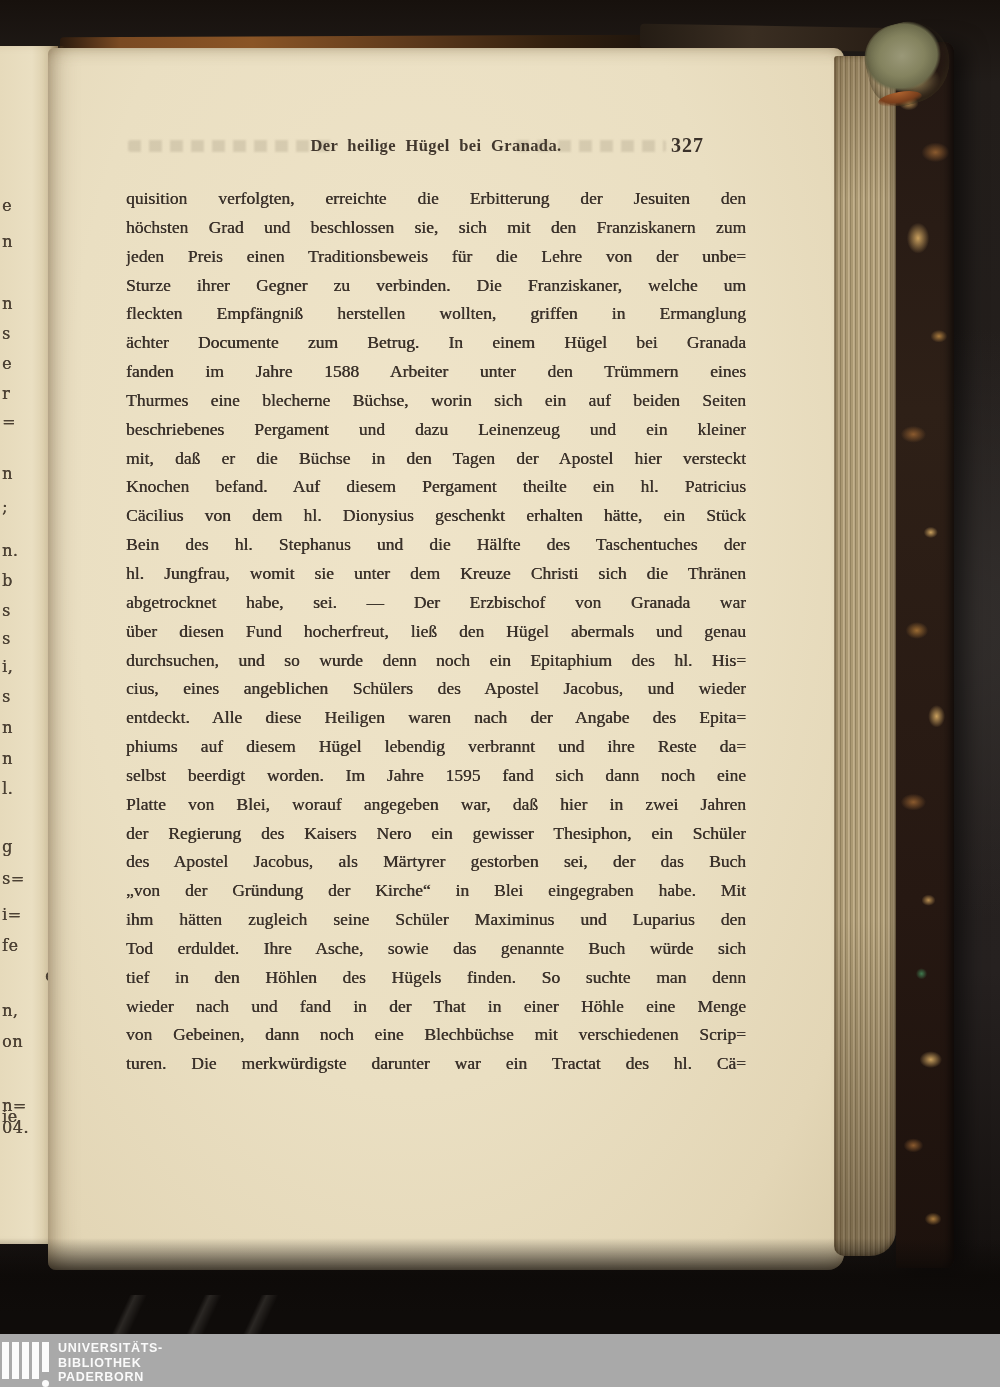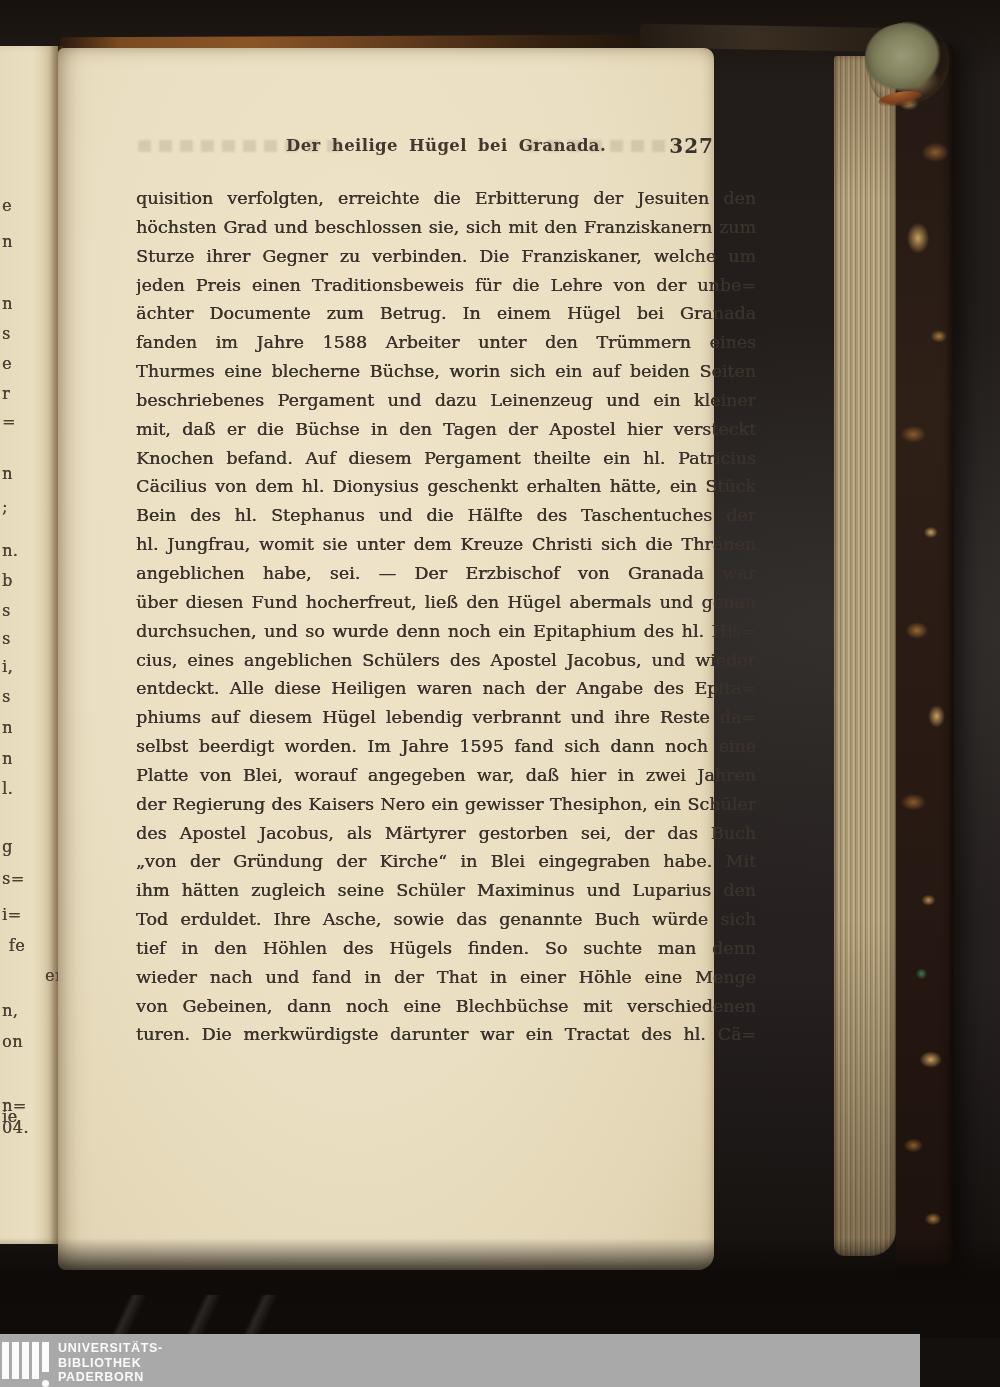--- a/index.html
+++ b/index.html
@@ -32,28 +32,29 @@
     position:absolute;left:0;width:30px;font-size:16px;color:#4c4134;
     letter-spacing:.5px;text-shadow:.3px 0 0 currentColor;
   }
   
   .gutter{
     position:absolute;left:50px;top:46px;width:26px;height:1200px;
     background:linear-gradient(90deg,rgba(90,65,35,0) 0%,rgba(90,65,35,.35) 45%,rgba(60,40,20,.25) 55%,rgba(60,40,20,0) 100%);
   }
   
   .page{
-    position:absolute;left:58px;top:48px;width:656px;height:1222px;
+    position:absolute;left:48px;top:48px;width:796px;height:1222px;
     background:radial-gradient(ellipse at 45% 35%, #efe4c9 0%, #eadfc2 55%, #e3d6b6 85%, #d9cba9 100%);
     border-radius:6px 10px 16px 8px;
     box-shadow:
       inset 16px 0 26px -14px rgba(80,55,25,.5),
       inset -6px 0 14px -8px rgba(100,75,40,.35),
       inset 0 -12px 22px -12px rgba(100,75,40,.4),
       inset 0 10px 18px -12px rgba(100,75,40,.35);
+    font-family: Liberation Serif, serif;
   }
   .running-header{position:absolute;left:78px;top:88px;width:620px;height:26px;}
   .header-title{
     display:block;text-align:center;font-size:16.5px;font-weight:700;
     color:#42382e;word-spacing:5px;letter-spacing:.4px;
   }
   .page-number{
     position:absolute;right:42px;top:-2px;font-size:20px;color:#3b322a;
     letter-spacing:1px;font-weight:700;
   }
@@ -123,21 +124,21 @@
   }
   .reflection-streaks{
     position:absolute;left:40px;top:1295px;width:280px;height:40px;opacity:.14;
     background:
       linear-gradient(115deg,transparent 30%,#cfcabf 32%,transparent 36%),
       linear-gradient(115deg,transparent 55%,#cfcabf 57%,transparent 61%),
       linear-gradient(115deg,transparent 74%,#cfcabf 76%,transparent 80%);
   }
   
   .footer-bar{
-    position:absolute;left:0;top:1334px;width:920px;height:53px;background:#a9a9a9;
+    position:absolute;left:0;top:1334px;width:1000px;height:53px;background:#a9a9a9;
     font-family:"Liberation Sans", sans-serif;
   }
   .logo-bars{position:absolute;left:2px;top:8px;height:45px;}
   .logo-bar{position:absolute;top:0;width:7px;height:37px;background:#fbfbfb;}
   .logo-bar:nth-child(1){left:0;}
   .logo-bar:nth-child(2){left:10px;}
   .logo-bar:nth-child(3){left:20px;}
   .logo-bar:nth-child(4){left:30px;}
   .logo-bar:nth-child(5){left:40px;height:30px;}
   .logo-dot{position:absolute;left:40px;top:38px;width:7px;height:7px;border-radius:50%;background:#fbfbfb;}
@@ -169,53 +170,54 @@
       <span class="fragment" style="top: 601px;">s</span>
       <span class="fragment" style="top: 629px;">s</span>
       <span class="fragment" style="top: 657px;">i,</span>
       <span class="fragment" style="top: 687px;">s</span>
       <span class="fragment" style="top: 718px;">n</span>
       <span class="fragment" style="top: 749px;">n</span>
       <span class="fragment" style="top: 779px;">l.</span>
       <span class="fragment" style="top: 837px;">g</span>
       <span class="fragment" style="top: 869px;">s=</span>
       <span class="fragment" style="top: 905px;">i=</span>
-      <span class="fragment" style="top: 936px; text-align: center;">fe</span>
+      <span class="fragment" style="top: 936px;">fe</span>
       <span class="fragment" style="top: 966px; margin-left: 43px;">en</span>
       <span class="fragment" style="top: 1001px;">n,</span>
       <span class="fragment" style="top: 1032px;">on</span>
       <span class="fragment" style="top: 1063px; margin-top: 44px;">ie</span>
       <span class="fragment" style="top: 1096px;">n=</span>
       <span class="fragment" style="top: 1118px;">04.</span>
     </div>
   <div class="gutter"></div>
 
   <div class="page">
     <div class="show-through st-a"></div>
     <div class="show-through st-b"></div>
     <div class="running-header">
       <span class="header-title">Der heilige Hügel bei Granada.</span>
       <span class="page-number">327</span>
     </div>
     <div class="body-text">
 
     <div class="text-line">quisition verfolgten, erreichte die Erbitterung der Jesuiten den</div>
         <div class="text-line">höchsten Grad und beschlossen sie, sich mit den Franziskanern zum</div>
+        <div class="text-line">jeden Preis einen Traditionsbeweis für die Lehre von der unbe=</div>
         <div class="text-line">Sturze ihrer Gegner zu verbinden. Die Franziskaner, welche um</div>
-        <div class="text-line">jeden Preis einen Traditionsbeweis für die Lehre von der unbe=</div>
+        <div class="text-line">fleckten Empfängniß herstellen wollten, griffen in Ermanglung</div>
         <div class="text-line">ächter Documente zum Betrug. In einem Hügel bei Granada</div>
         <div class="text-line">fanden im Jahre 1588 Arbeiter unter den Trümmern eines</div>
         <div class="text-line">Thurmes eine blecherne Büchse, worin sich ein auf beiden Seiten</div>
         <div class="text-line">beschriebenes Pergament und dazu Leinenzeug und ein kleiner</div>
         <div class="text-line">mit, daß er die Büchse in den Tagen der Apostel hier versteckt</div>
         <div class="text-line">Knochen befand. Auf diesem Pergament theilte ein hl. Patricius</div>
         <div class="text-line">Cäcilius von dem hl. Dionysius geschenkt erhalten hätte, ein Stück</div>
         <div class="text-line">Bein des hl. Stephanus und die Hälfte des Taschentuches der</div>
         <div class="text-line">hl. Jungfrau, womit sie unter dem Kreuze Christi sich die Thränen</div>
-        <div class="text-line">angeblichen habe, sei. — Der Erzbischof von Granada war</div>
+        <div class="text-line">abgetrocknet habe, sei. — Der Erzbischof von Granada war</div>
         <div class="text-line">über diesen Fund hocherfreut, ließ den Hügel abermals und genau</div>
         <div class="text-line">durchsuchen, und so wurde denn noch ein Epitaphium des hl. His=</div>
         <div class="text-line">cius, eines angeblichen Schülers des Apostel Jacobus, und wieder</div>
         <div class="text-line">entdeckt. Alle diese Heiligen waren nach der Angabe des Epita=</div>
         <div class="text-line">phiums auf diesem Hügel lebendig verbrannt und ihre Reste da=</div>
         <div class="text-line">selbst beerdigt worden. Im Jahre 1595 fand sich dann noch eine</div>
         <div class="text-line">Platte von Blei, worauf angegeben war, daß hier in zwei Jahren</div>
         <div class="text-line">der Regierung des Kaisers Nero ein gewisser Thesiphon, ein Schüler</div>
         <div class="text-line">des Apostel Jacobus, als Märtyrer gestorben sei, der das Buch</div>
         <div class="text-line">„von der Gründung der Kirche“ in Blei eingegraben habe. Mit</div>

